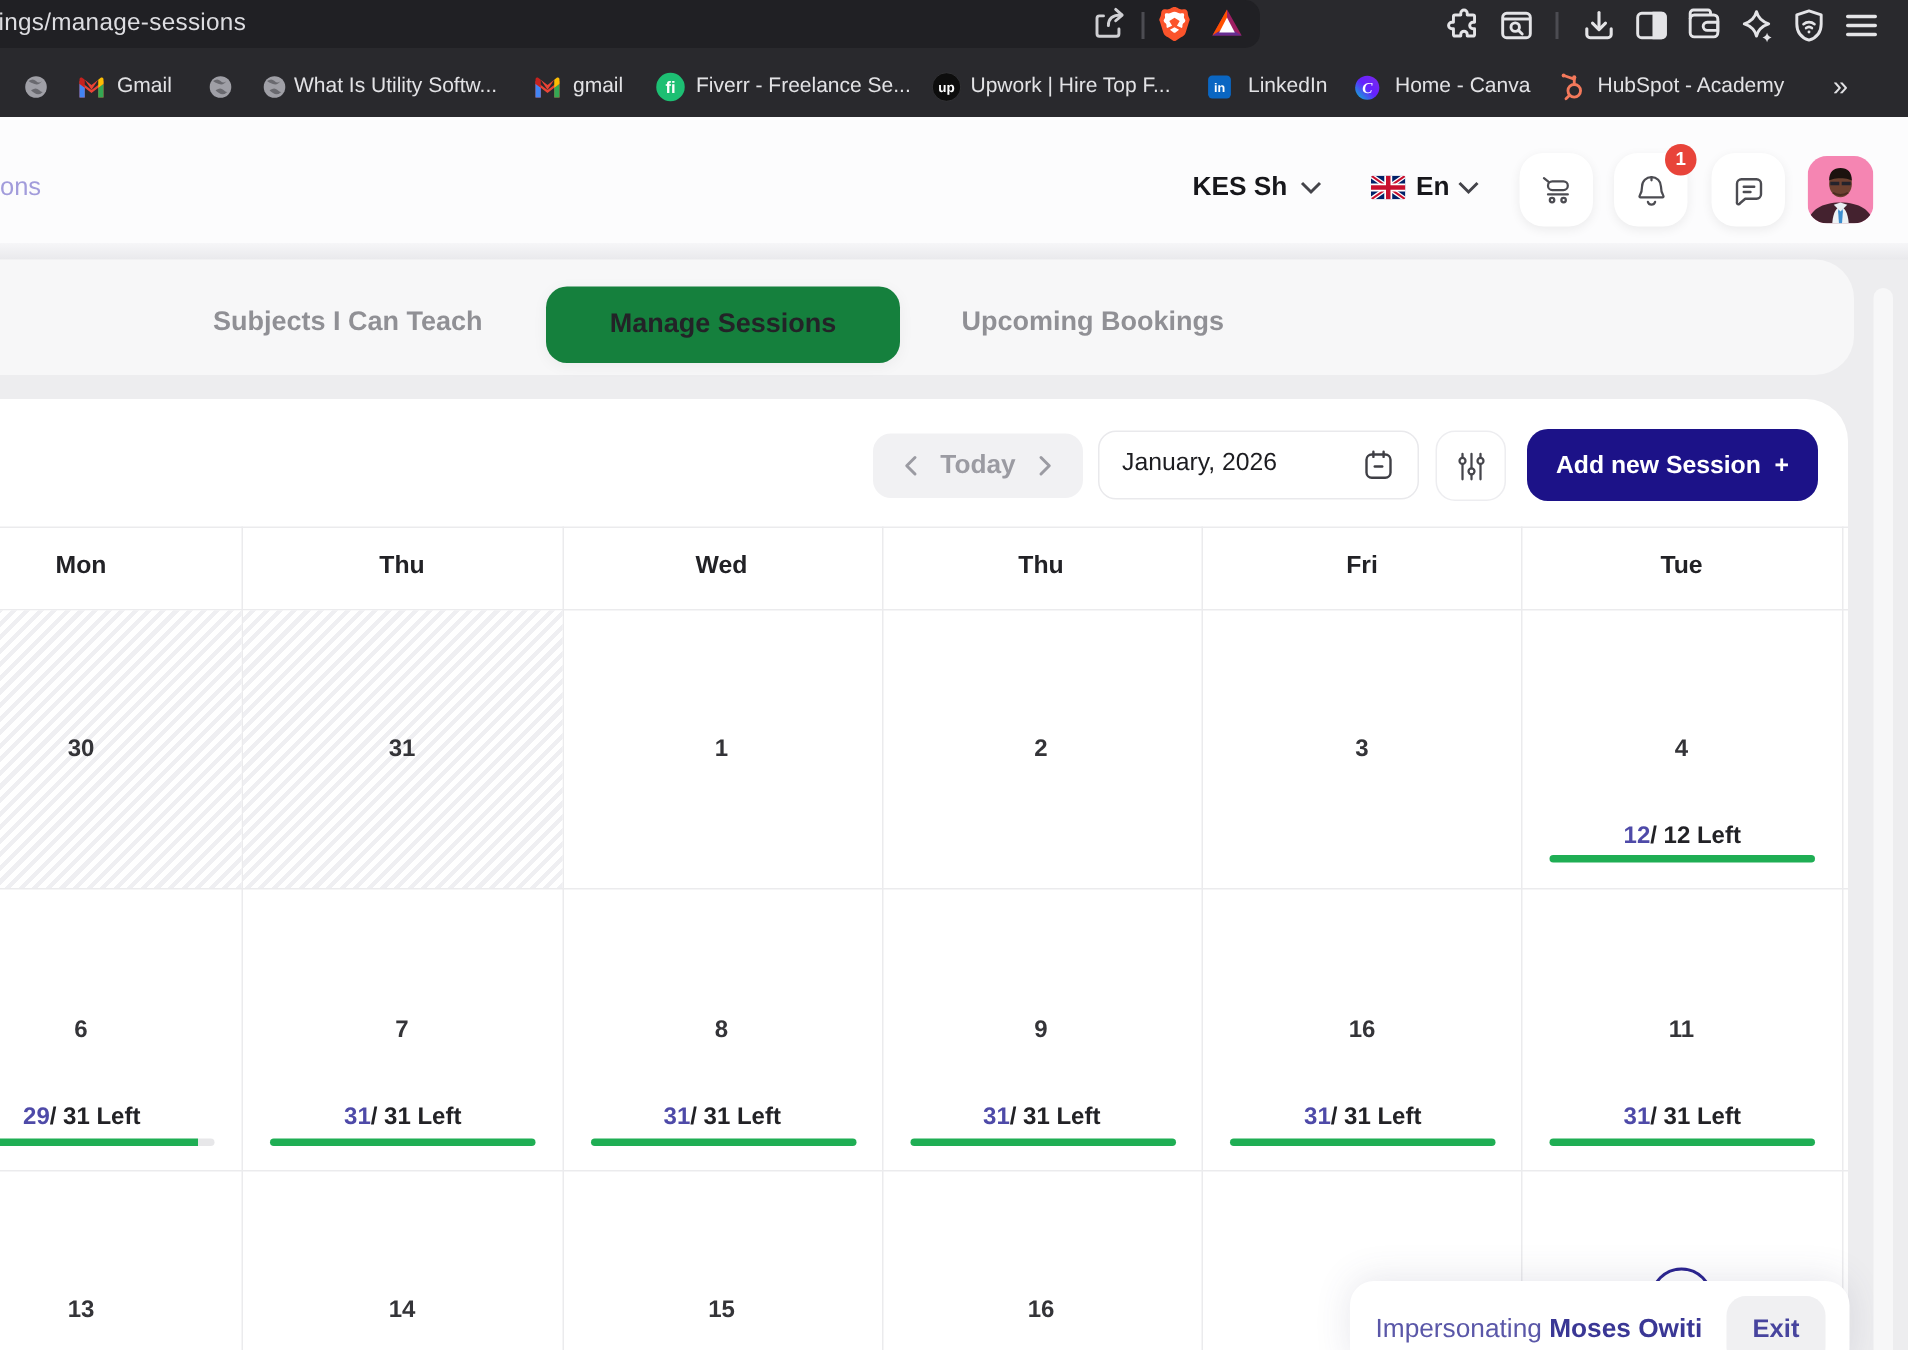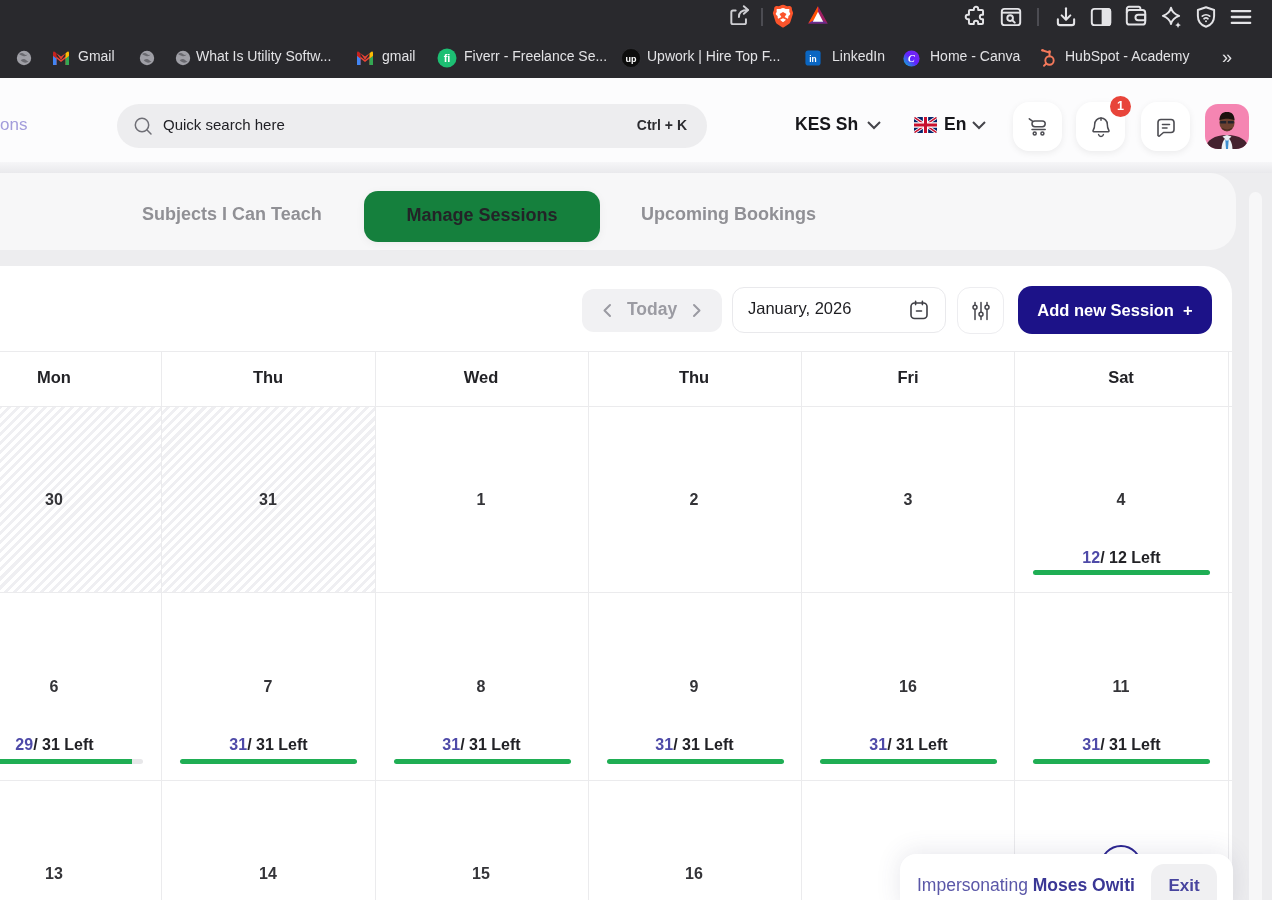--- a/index.html
+++ b/index.html
@@ -57,20 +57,23 @@
   #toast .msg { position:absolute; left:17px; top:21px; font-size:17.5px; color:#5a57a8; }
   #toast .msg b { color:#3a3795; }
   #exitbtn { position:absolute; left:251px; top:10px; width:66px; height:47px; background:#f0f0f2; border-radius:13px; text-align:center; font-size:17px; font-weight:bold; color:#47449e; line-height:44px; }
   
   #scrollbar { position:absolute; left:1249px; top:192px; width:13px; height:708px; background:#f7f7f8; border-radius:7px 7px 0 0; }
 </style>
 </head>
 <body>
 
 <div id="chrome">
+  <div id="urlbar">
+      <span id="urltext">ings/manage-sessions</span>
+    </div>
   <div class="cicon" style="left:727px;"><svg viewBox="0 0 24 24" fill="none" stroke="#cfcfd3" stroke-width="1.8" stroke-linecap="round" stroke-linejoin="round">
         <path d="M8 7 H5.5 a1.5 1.5 0 0 0 -1.5 1.5 V18 a1.5 1.5 0 0 0 1.5 1.5 H16 a1.5 1.5 0 0 0 1.5 -1.5 V15"></path>
         <path d="M11 13 C11 9 13 6.5 19 6.5"></path>
         <path d="M15.5 3 L19.5 6.5 L15.5 10"></path>
       </svg></div>
   <div style="position:absolute; left:761px; top:8px; width:1.5px; height:18px; background:#4c4c52;"></div>
   <div class="cicon" style="left:770px;"><svg viewBox="0 0 24 24">
         <path d="M12 1.5 C14 1.5 14.5 3 16.5 3 C18 3 18.5 2.5 19.5 3.5 C20.5 4.5 20 5.5 20.5 7 C21 8.5 21.8 9 21 10.5 L18.8 17.5 C18.2 19 17.5 19.3 16 20.2 L12.8 22.3 C12.4 22.6 11.6 22.6 11.2 22.3 L8 20.2 C6.5 19.3 5.8 19 5.2 17.5 L3 10.5 C2.2 9 3 8.5 3.5 7 C4 5.5 3.5 4.5 4.5 3.5 C5.5 2.5 6 3 7.5 3 C9.5 3 10 1.5 12 1.5 Z" fill="#fb542b"></path>
         <path d="M12 4.5 C13.5 4.5 13.8 5.5 15.5 5.5 C16.8 5.5 17.3 5.2 17.8 5.8 C18.3 6.5 17.5 7.3 17.9 8.3 C18.3 9.3 19 9.5 18.5 10.5 C18 11.5 17.3 11.3 17 12.3 C16.7 13.3 17.2 13.8 16.5 14.5 L13.5 13 L15.2 10.2 L12 8.2 L8.8 10.2 L10.5 13 L7.5 14.5 C6.8 13.8 7.3 13.3 7 12.3 C6.7 11.3 6 11.5 5.5 10.5 C5 9.5 5.7 9.3 6.1 8.3 C6.5 7.3 5.7 6.5 6.2 5.8 C6.7 5.2 7.2 5.5 8.5 5.5 C10.2 5.5 10.5 4.5 12 4.5 Z" fill="#fff"></path>
         <path d="M12 14 L14.8 15.5 L12.6 17.2 C12.2 17.5 11.8 17.5 11.4 17.2 L9.2 15.5 Z" fill="#fff"></path>
@@ -186,28 +189,20 @@
         <circle cx="4.4" cy="2.3" r="1.3" fill="#f4795b" stroke="none"></circle>
         <path d="M8.4 15.5 L6 17.8"></path>
       </svg>
     <span class="bmtext" style="left:1065px;">HubSpot - Academy</span>
     <span class="bmtext" style="left:1222px; top:47px; font-size:18px;">»</span>
   </div>
 </div>
 
 <div id="header">
   <span id="navfrag">ons</span>
-  <div id="search">
-    <svg style="position:absolute; left:16px; top:12px;" width="21" height="21" viewBox="0 0 21 21" fill="none" stroke="#6f6f76" stroke-width="1.5">
-        <circle cx="9" cy="9" r="6.7"></circle>
-        <path d="M13.8 13.8 L18 18" stroke-linecap="round"></path>
-      </svg>
-    <span class="ph">Quick search here</span>
-    <span class="kbd">Ctrl + K</span>
-  </div>
   <span id="curr">KES Sh</span>
   <svg style="position:absolute; left:866px; top:42px;" width="16" height="10" viewBox="0 0 16 10">
       <path class="chev" d="M2 2 L8 8 L14 2"></path>
     </svg>
   <svg id="flag" style="position:absolute; left:914px; top:39px;" width="23" height="16" viewBox="0 0 26 18">
       <defs>
         <clipPath id="fc">
           <rect width="26" height="18" rx="2"></rect>
         </clipPath>
       </defs>
@@ -313,21 +308,21 @@
   <div class="vline" style="left:1228px;"></div>
 
   <div class="hatch" style="left:0px; width:161px;"></div>
   <div class="hatch" style="left:162px; width:213px;"></div>
 
   <span class="dow" style="left:54px;">Mon</span>
   <span class="dow" style="left:268px;">Thu</span>
   <span class="dow" style="left:481px;">Wed</span>
   <span class="dow" style="left:694px;">Thu</span>
   <span class="dow" style="left:908px;">Fri</span>
-  <span class="dow" style="left:1121px;">Sat</span>
+  <span class="dow" style="left:1121px;">Tue</span>
 
   <span class="dnum" style="left:54px; top:491px;">30</span>
   <span class="dnum" style="left:268px; top:491px;">31</span>
   <span class="dnum" style="left:481px; top:491px;">1</span>
   <span class="dnum" style="left:694px; top:491px;">2</span>
   <span class="dnum" style="left:908px; top:491px;">3</span>
   <span class="dnum" style="left:1121px; top:491px;">4</span>
   <span class="sess" style="left:1121px; top:549px;"><span class="n">12</span>/ 12 Left</span>
   <div class="bar" style="left:1033px; top:570px; width:177px;"></div>
 

